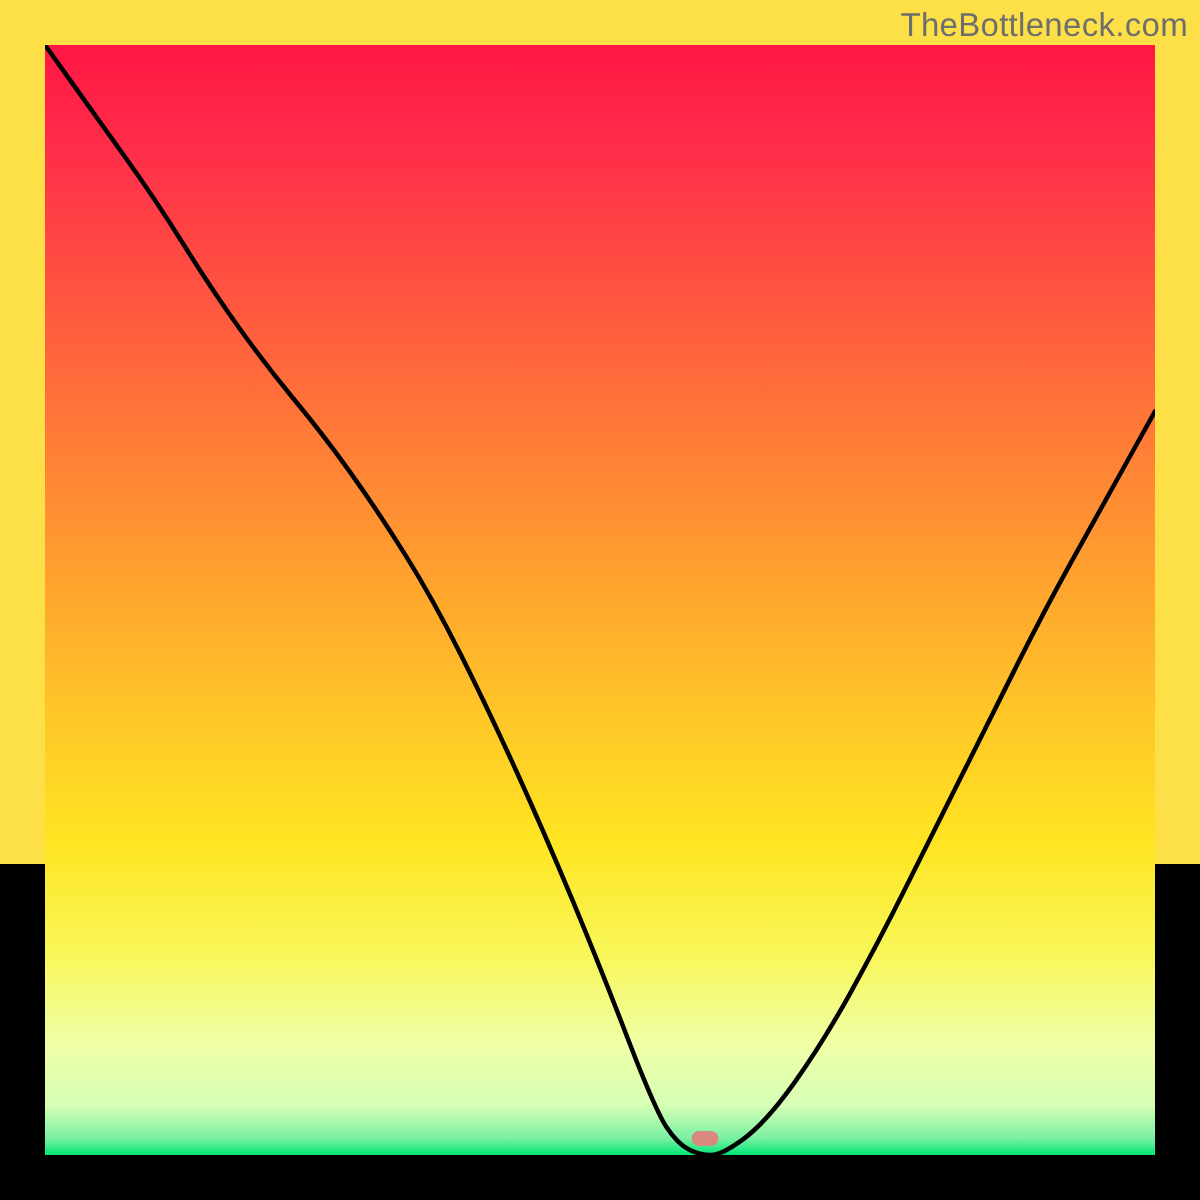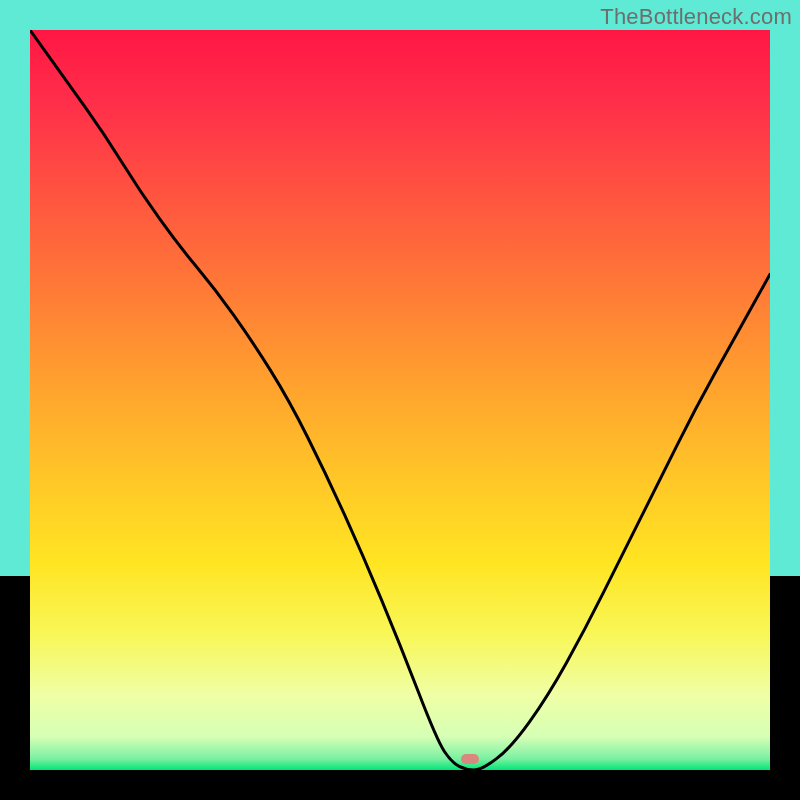--- a/index.html
+++ b/index.html
@@ -8,21 +8,21 @@
     width: 800px;
     height: 800px;
     background: #000;
     font-family: Arial, Helvetica, sans-serif;
     overflow: hidden;
   }
   .frame {
     position: relative;
     width: 800px;
     height: 576px;
-    background: #5eead4;
+    background: #fde047;
     text-align: center;
   }
   .plot {
     position: absolute;
     left: 30px;
     top: 30px;
     width: 740px;
     height: 740px;
     overflow: hidden;
   }

